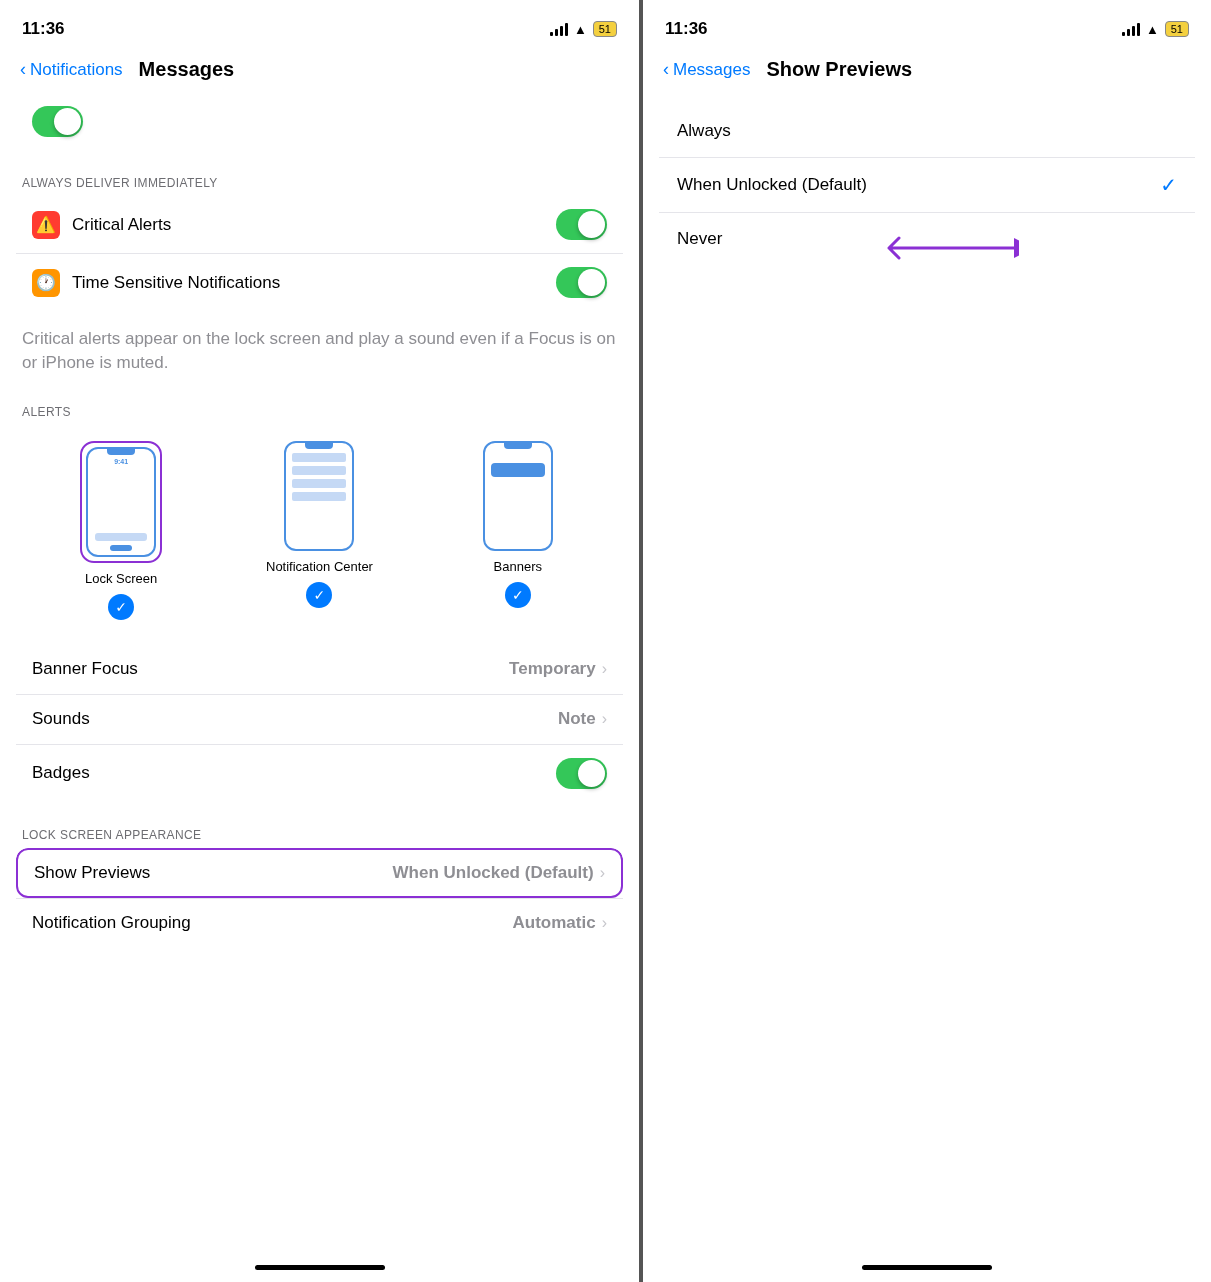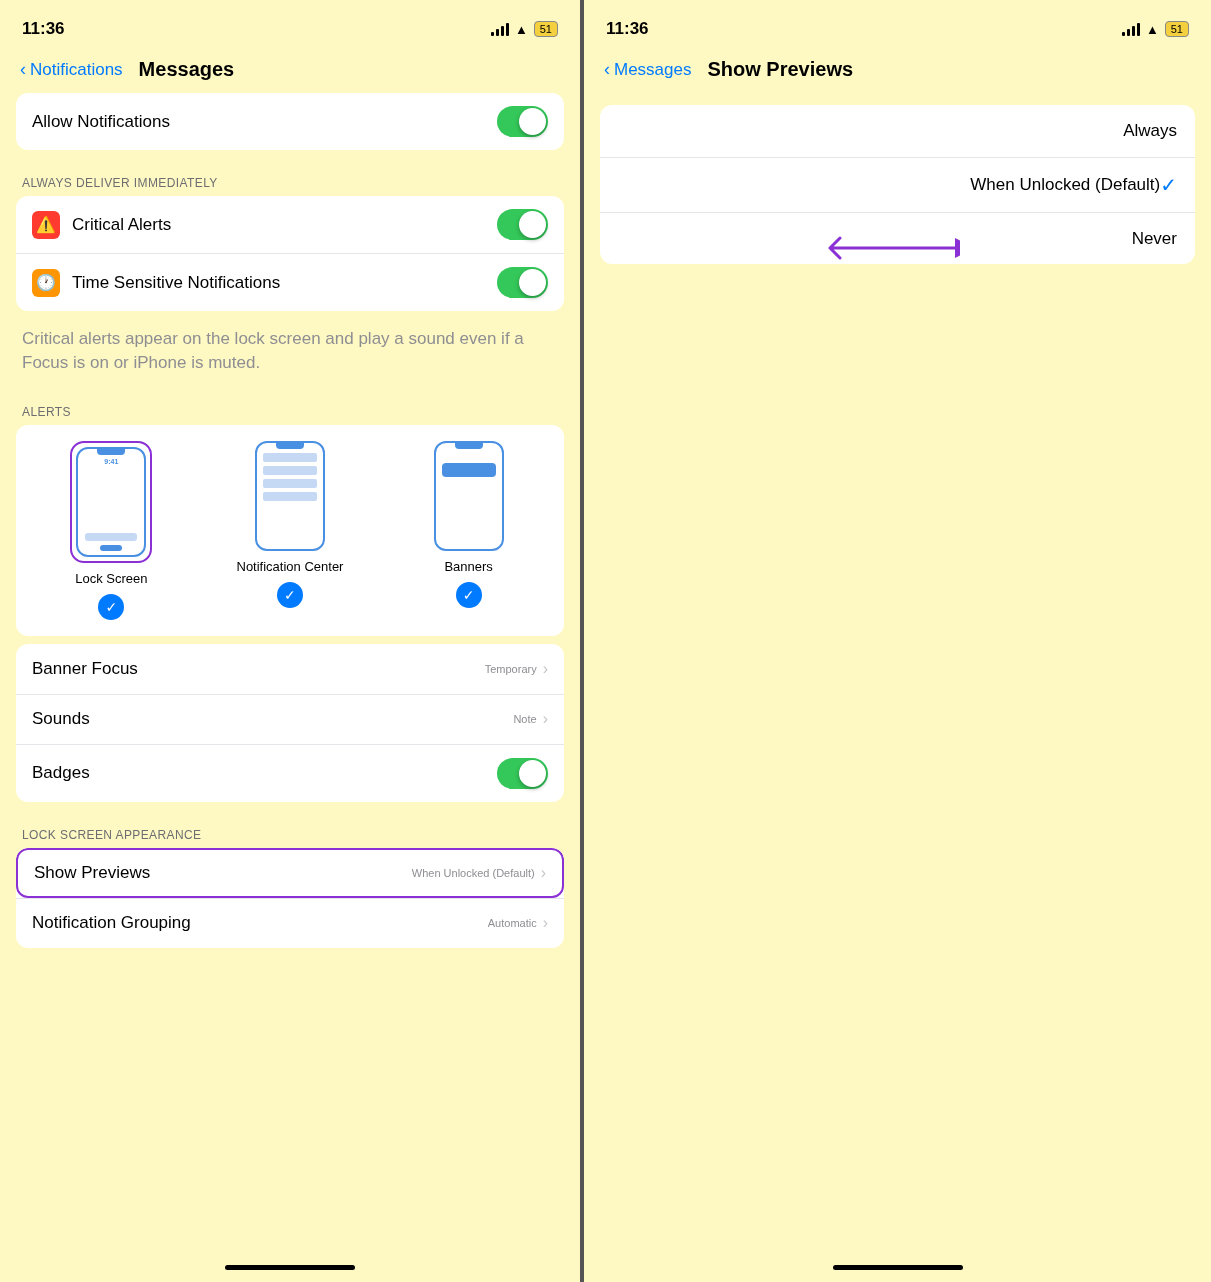--- a/index.html
+++ b/index.html
@@ -7,23 +7,23 @@
       font-family: -apple-system, BlinkMacSystemFont, 'SF Pro Text', 'Helvetica Neue', sans-serif;
       background: #e5e5ea;
       display: flex;
       width: 1211px;
       height: 1282px;
       overflow: hidden;
     }
 
     
     .panel {
-      width: 580px;
+      width: 639px;
       height: 1282px;
-      background: #fef9c3;
+      background: #ffffff;
       display: flex;
       flex-direction: column;
       position: relative;
       flex-shrink: 0;
     }
     .divider {
       width: 4px;
       background: #555;
       flex-shrink: 0;
     }
@@ -137,23 +137,24 @@
       display: flex;
       align-items: center;
       gap: 12px;
       flex: 1;
     }
     .row-label {
       font-size: 17px;
       color: #000;
     }
     .row-value {
-      font-size: 11px;
+      font-size: 17px;
       color: #8e8e93;
       margin-right: 6px;
+      font-weight: bold;
     }
     .row-chevron {
       color: #c7c7cc;
       font-size: 16px;
     }
 
     
     .toggle {
       width: 51px;
       height: 31px;
@@ -326,21 +327,20 @@
       min-height: 52px;
       position: relative;
     }
     .preview-row + .preview-row {
       border-top: 1px solid #e5e5ea;
     }
     .preview-row-label {
       font-size: 17px;
       color: #000;
       flex: 1;
-      text-align: right;
     }
     .check-mark {
       color: #007aff;
       font-size: 20px;
       font-weight: 400;
     }
 
     
     .arrow-wrapper {
       position: relative;
@@ -386,23 +386,20 @@
       <span class="chevron">‹</span>
       <span>Notifications</span>
     </div>
     <span class="nav-title">Messages</span>
   </div>
 
   <div class="content">
 
     <div class="card">
       <div class="card-row">
-        <div class="row-left">
-          <span class="row-label">Allow Notifications</span>
-        </div>
         <div class="toggle on">
           <div class="toggle-knob"></div>
         </div>
       </div>
     </div>
 
     <div class="section-label">ALWAYS DELIVER IMMEDIATELY</div>
     <div class="card">
       <div class="card-row">
         <div class="row-left">

